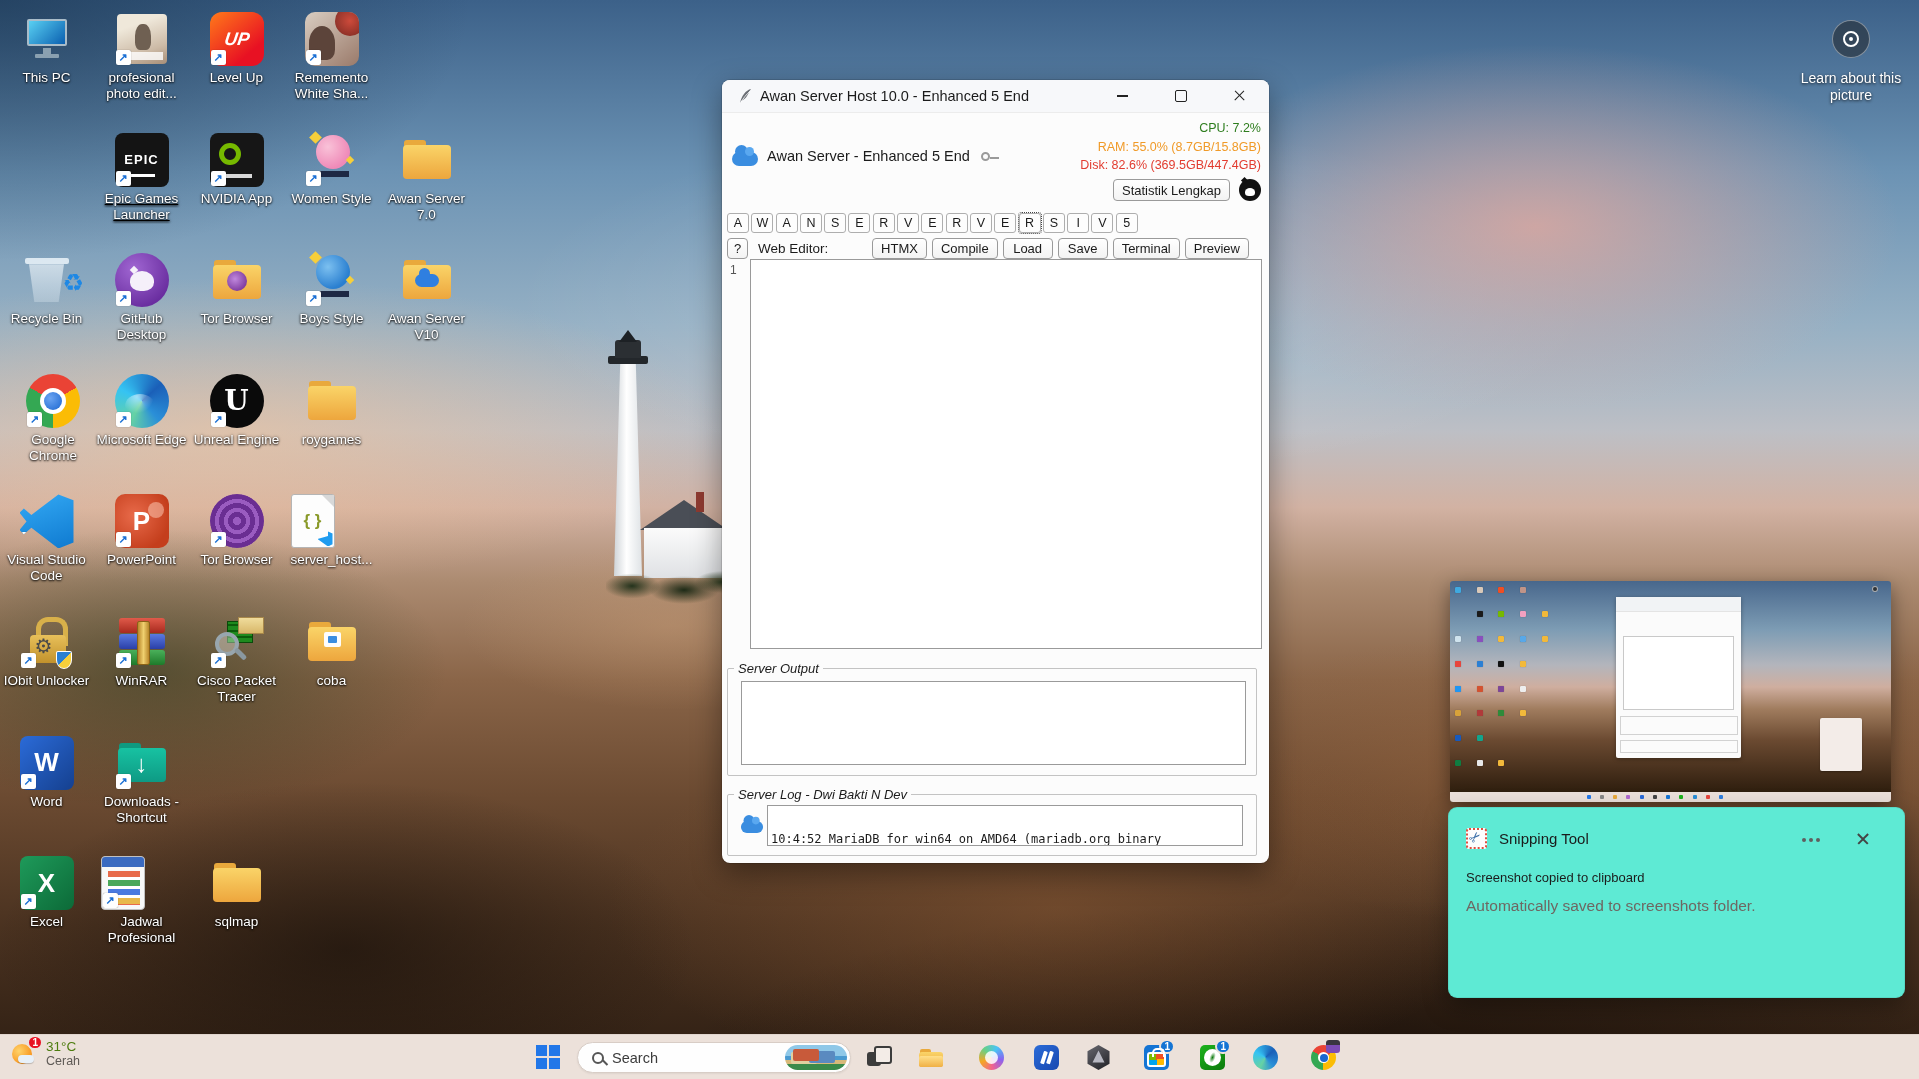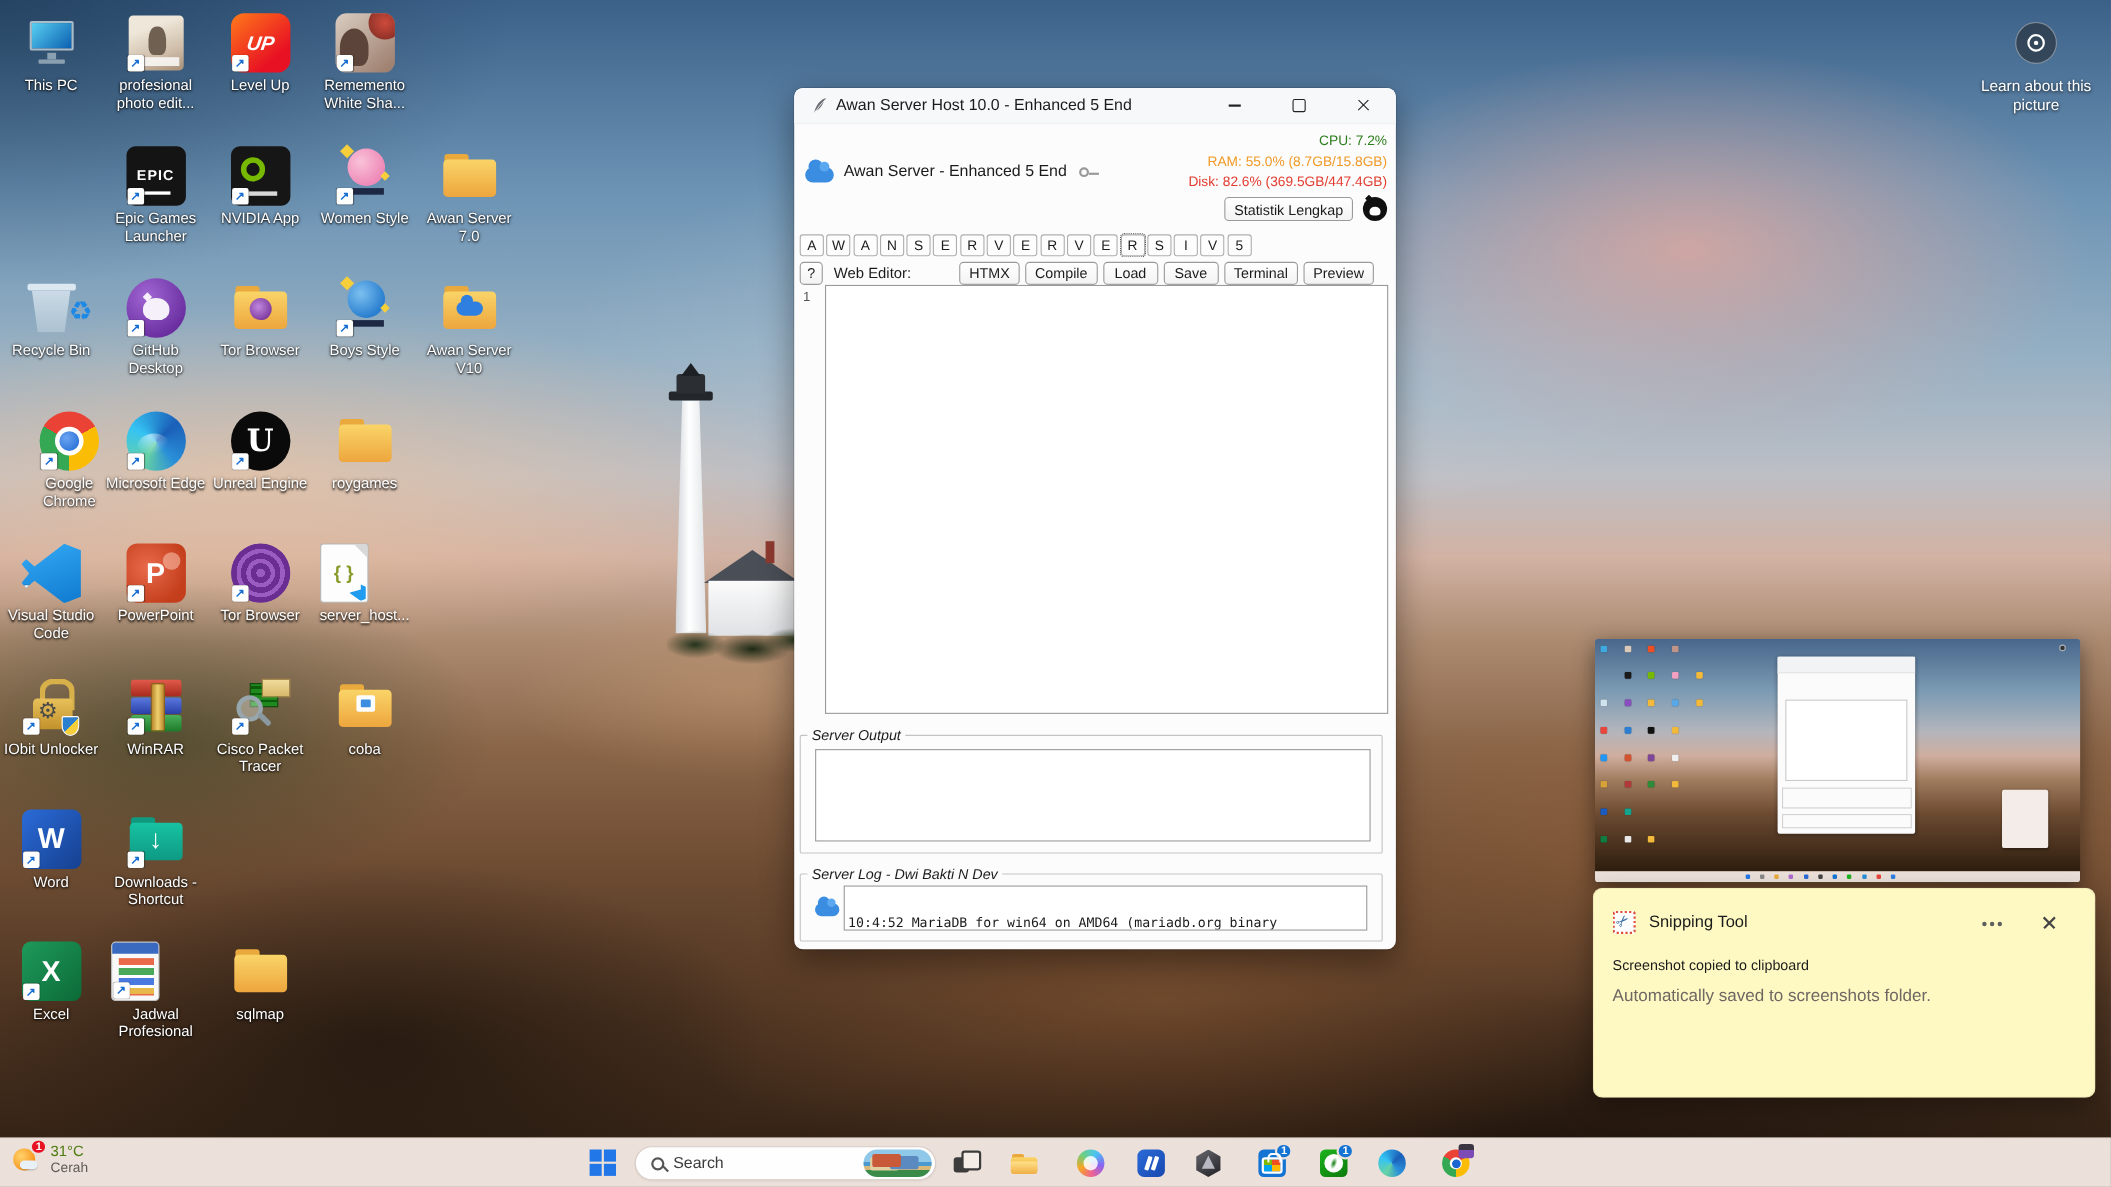--- a/index.html
+++ b/index.html
@@ -244,21 +244,21 @@
   .thumb-window .t-bar { position:absolute; left:0; top:0; right:0; height:9%; background:#f1f3f5; border-bottom:1px solid #e4e4e4; }
   .thumb-window .t-ed { position:absolute; left:6%; top:24%; width:88%; height:46%; border:1px solid #c9c9c9; background:#fff; }
   .thumb-window .t-g1 { position:absolute; left:3%; top:74%; width:94%; height:12%; border:1px solid #d2d2d2; }
   .thumb-window .t-g2 { position:absolute; left:3%; top:89%; width:94%; height:8%; border:1px solid #d2d2d2; }
   .thumb-panel { position:absolute; left:84%; top:62%; width:9.5%; height:24%; background:#f3ece8; border-radius:2px; box-shadow:0 1px 2px rgba(0,0,0,.3); }
   .thumb-task { position:absolute; left:0; right:0; bottom:0; height:4.6%; background:#ebe0da; }
   .thumb-task .dot { position:absolute; top:35%; width:4px; height:4px; border-radius:1px; }
   .thumb-learn { position:absolute; left:95.6%; top:2.2%; width:6px; height:6px; border-radius:50%; background:#2e3338; border:1px solid rgba(255,255,255,.6); }
 
   
-  #notification { position:absolute; left:1448px; top:807px; width:457px; height:191px; background:#fef9c3;
+  #notification { position:absolute; left:1448px; top:807px; width:457px; height:191px; background:#5eead4;
     border-radius:9px; box-shadow:0 8px 24px rgba(0,0,0,.35); border:1px solid rgba(0,0,0,.07); color:#1b1b1b; }
   .notif-head { position:absolute; left:17px; top:20px; display:flex; align-items:center; gap:12px; }
   .snip-icon { position:relative; width:21px; height:21px; border:2px dotted #e04f3f; border-radius:3px; background:#fdfdfd; }
   .snip-icon::before { content:"\2702"; position:absolute; left:1px; top:-1px; font-size:14px; color:#3a6ea8; transform:rotate(-45deg); }
   .notif-app { font-size:15px; }
   .notif-dots { position:absolute; left:360px; top:30px; width:4px; height:4px; border-radius:50%; background:#5f5f5f;
     box-shadow:-7px 0 0 #5f5f5f, 7px 0 0 #5f5f5f; }
   .notif-close { position:absolute; left:407px; top:24px; width:14px; height:14px; }
   .notif-close::before, .notif-close::after { content:""; position:absolute; left:0; top:6px; width:14px; height:1.5px; background:#444; }
   .notif-close::before { transform:rotate(45deg); } .notif-close::after { transform:rotate(-45deg); }
@@ -380,21 +380,21 @@
         <div class="dlabel">Level Up</div>
       </div>
       <div class="dcell" style="left: 285.5px; top: 12px;">
         <div class="dicon k-anime">
           <span class="p1"></span>
           <span class="p2"></span>
           <span class="sc"></span>
         </div>
         <div class="dlabel">Rememento White Sha...</div>
       </div>
-      <div class="dcell" style="left: 95.5px; top: 132.6px;">
+      <div class="dcell" style="left: 95.5px; top: 132.6px; text-decoration: underline;">
         <div class="dicon k-epic">
           <span class="p1"></span>
           <span class="p2"></span>
           <span class="glyph">EPIC</span>
           <span class="sc"></span>
         </div>
         <div class="dlabel">Epic Games Launcher</div>
       </div>
       <div class="dcell" style="left: 190.5px; top: 132.6px;">
         <div class="dicon k-nvidia">
@@ -449,21 +449,21 @@
         </div>
         <div class="dlabel">Boys Style</div>
       </div>
       <div class="dcell" style="left: 380.5px; top: 253.2px;">
         <div class="dicon k-folder-cloud">
           <span class="p1"></span>
           <span class="p2"></span>
         </div>
         <div class="dlabel">Awan Server V10</div>
       </div>
-      <div class="dcell" style="left: 17px; top: 373.8px;">
+      <div class="dcell" style="left: 7px; top: 373.8px;">
         <div class="dicon k-chrome">
           <span class="p1"></span>
           <span class="p2"></span>
           <span class="sc"></span>
         </div>
         <div class="dlabel">Google Chrome</div>
       </div>
       <div class="dcell" style="left: 95.5px; top: 373.8px;">
         <div class="dicon k-edge">
           <span class="p1"></span>

